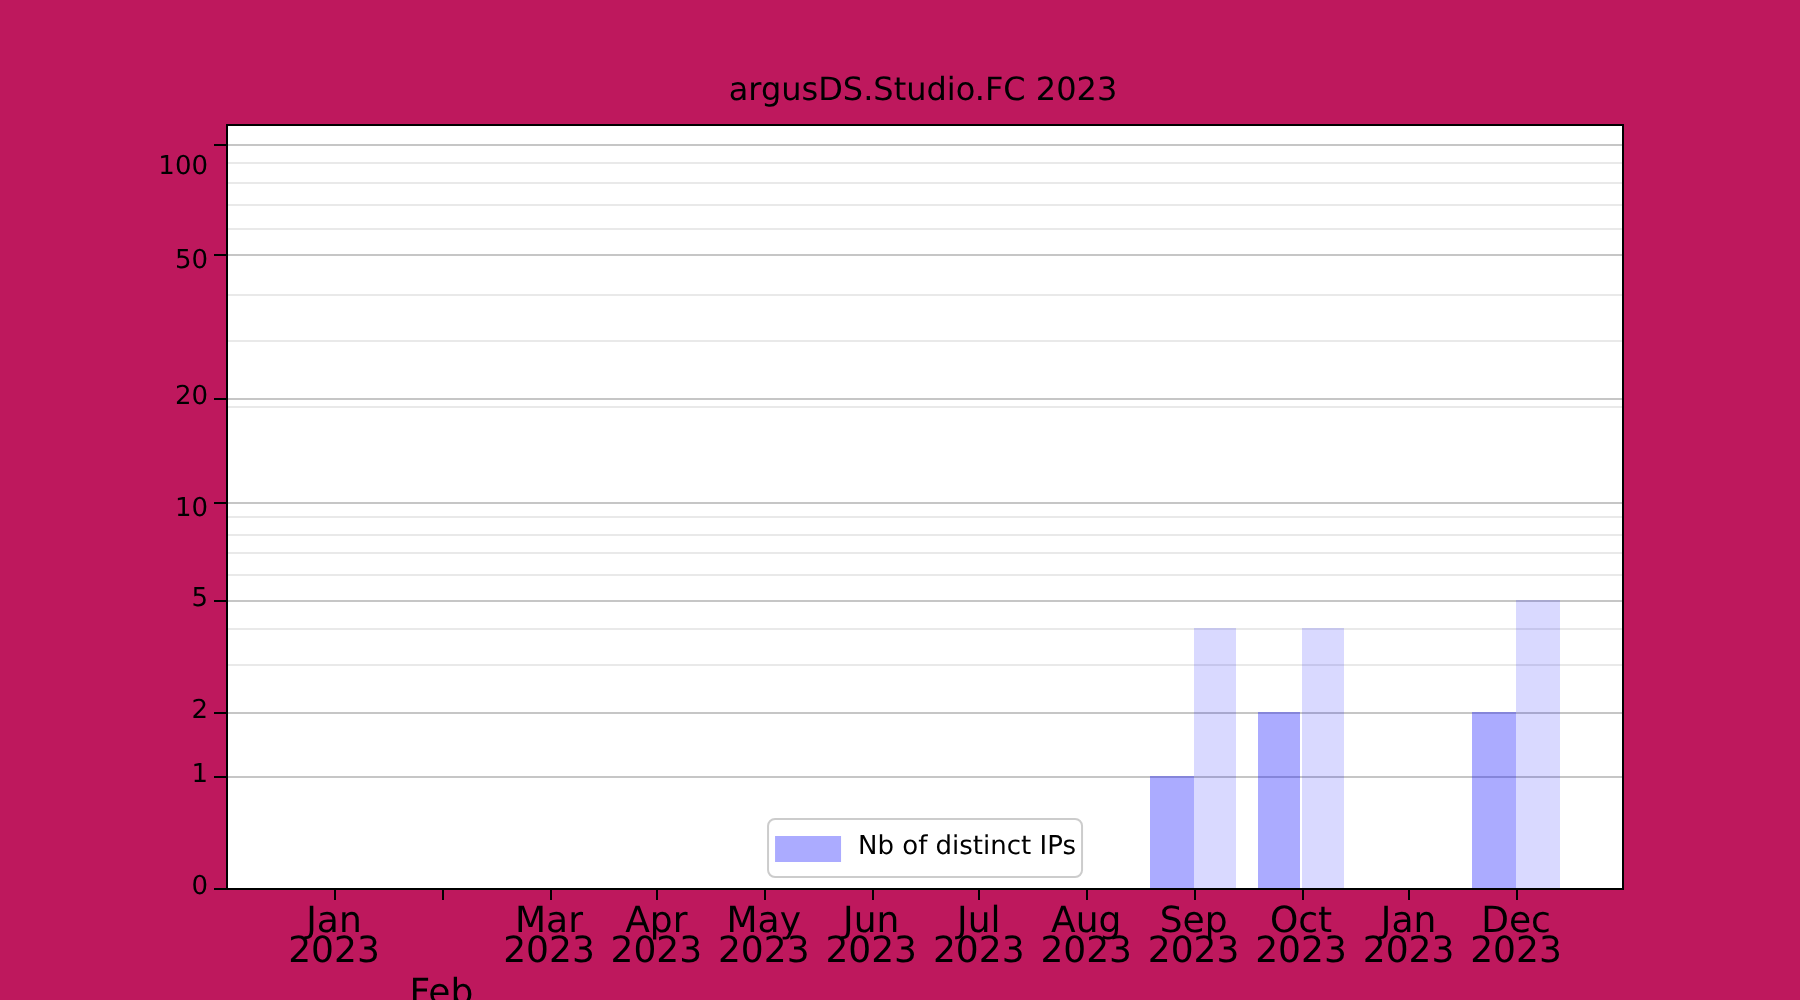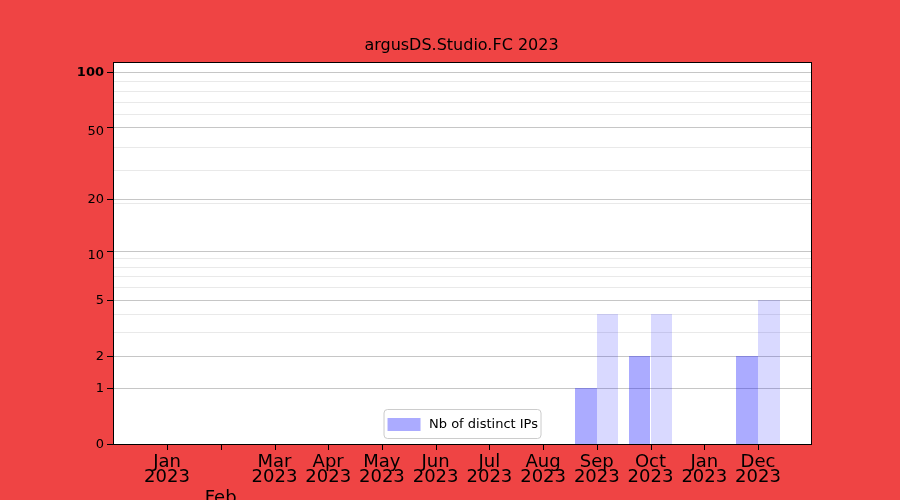--- a/index.html
+++ b/index.html
@@ -1,20 +1,20 @@
 <!DOCTYPE html>
 <html><head>
 <meta charset="utf-8">
 <style>
   html, body { margin: 0; padding: 0; background: #ffffff; }
   #figure {
     position: relative;
     width: 900px;
     height: 500px;
-    background: #ef4444;
+    background: #be185d;
     font-family: "DejaVu Sans", "Liberation Sans", sans-serif;
     color: #000000;
     overflow: hidden;
   }
   #chart-title {
     position: absolute;
     left: 113px;
     top: 35px;
     width: 697px;
     text-align: center;
@@ -132,21 +132,21 @@
       <div class="y-tick-label" style="top: 284.5px;">2</div>
       <div class="y-tick-mark" style="top: 236.6px;"></div>
       <div class="y-tick-label" style="top: 228.6px;">5</div>
       <div class="y-tick-mark" style="top: 187.7px;"></div>
       <div class="y-tick-label" style="top: 184px; text-align: right;">10</div>
       <div class="y-tick-mark" style="top: 135.6px;"></div>
       <div class="y-tick-label" style="top: 127.6px;">20</div>
       <div class="y-tick-mark" style="top: 64.1px;"></div>
       <div class="y-tick-label" style="top: 60px;">50</div>
       <div class="y-tick-mark" style="top: 9px;"></div>
-      <div class="y-tick-label" style="top: 1px; font-weight: bold;">100</div>
+      <div class="y-tick-label" style="top: 13px;">100</div>
       <div class="x-tick-mark" style="left: 53px;"></div>
       <div class="x-tick-label" style="left: 21px;">Jan
 2023</div>
       <div class="x-tick-mark" style="left: 106.7px;"></div>
       <div class="x-tick-label" style="left: 74.7px; margin-top: 36px;">Feb
 2023</div>
       <div class="x-tick-mark" style="left: 160.5px;"></div>
       <div class="x-tick-label" style="left: 128.5px;">Mar
 2023</div>
       <div class="x-tick-mark" style="left: 214.2px;"></div>

